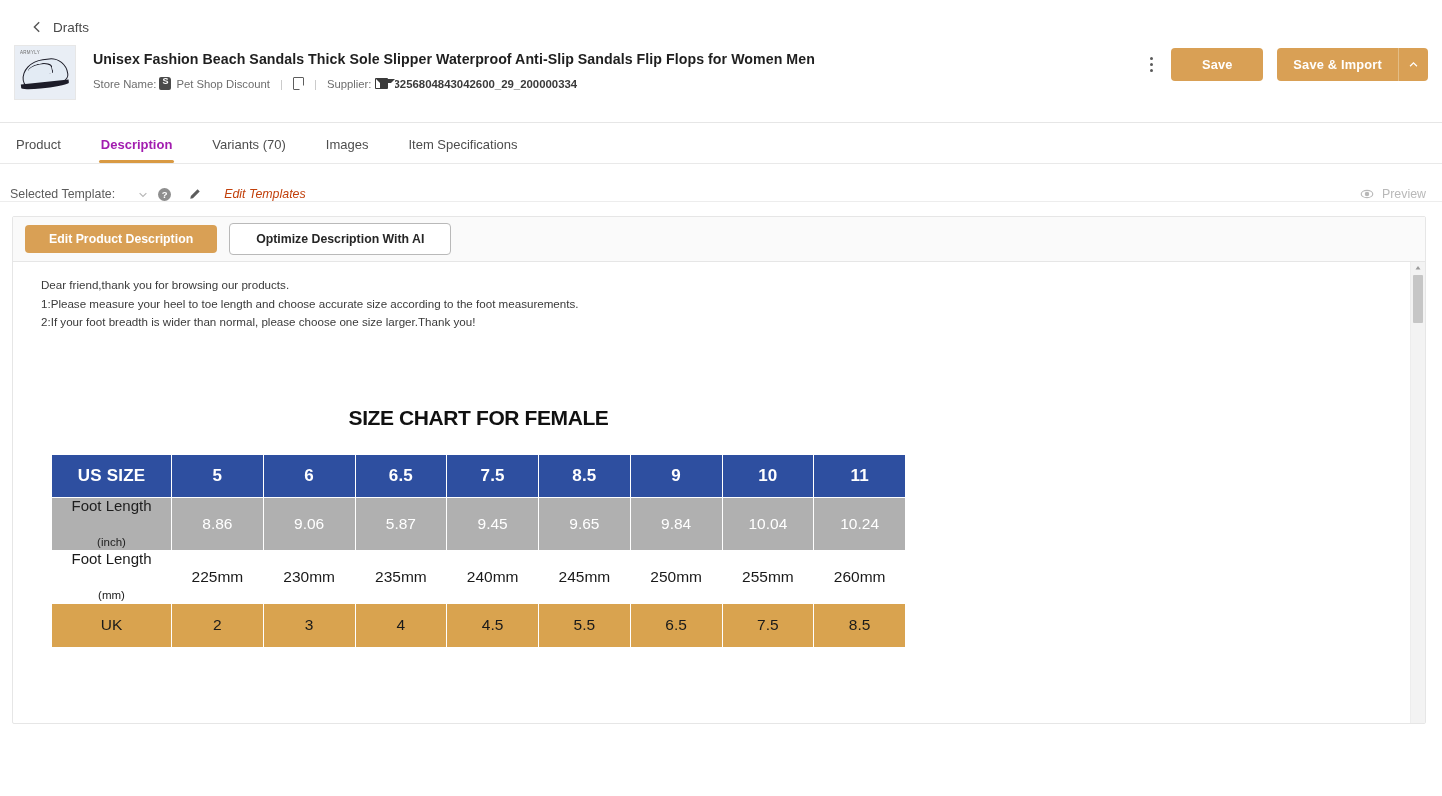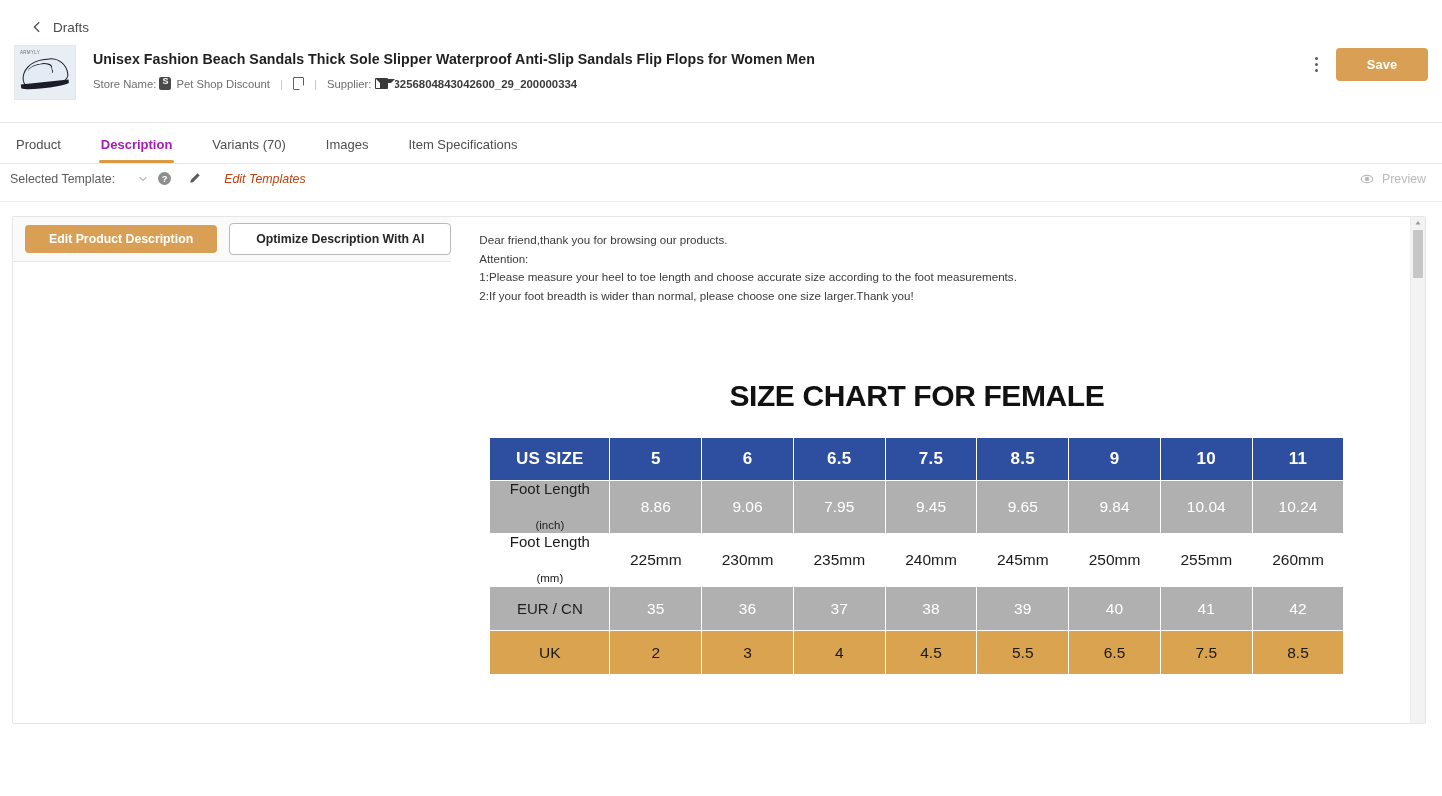--- a/index.html
+++ b/index.html
@@ -163,22 +163,22 @@
     position: relative; white-space: nowrap;
   }
   .tab.active { color: #a21caf; font-weight: bold; }
   .tab.active:after {
     content: ""; position: absolute; left: -2px; right: -2px; bottom: 0;
     height: 3px; background: #d99a43; border-radius: 2px;
   }
 
   
   .tpl-row {
-    display: flex; align-items: center;
-    height: 38px; padding: 0 16px 8px 10px;
+    display: flex; align-items: flex-end;
+    height: 38px; padding: 0 16px 0 10px;
     border-bottom: 1px solid #ededed;
     font-size: 12.4px; color: #5c5c5c;
   }
   .tpl-label { color: #5c5c5c; }
   .tpl-caret { margin-left: 22px; color: #b6b6b6; display: flex; }
   .tpl-caret svg { width: 12px; height: 12px; }
   .help-ico {
     width: 13px; height: 13px; border-radius: 50%;
     background: #8e8e8e; color: #fff; font-size: 9.5px;
     display: inline-flex; align-items: center; justify-content: center;
@@ -193,21 +193,21 @@
   }
   .preview-wrap svg { width: 14px; height: 14px; }
 
   
   .panel {
     margin: 14px 16px 0 12px;
     border: 1px solid #e6e6e6;
     border-radius: 2px;
     background: #fff;
     height: 508px;
-    display: flex; 
+    display: flex; flex-direction: column;
     position: relative;
   }
   .panel-toolbar {
     height: 45px; background: #fafafa;
     border-bottom: 1px solid #e6e6e6;
     display: flex; align-items: center; padding-left: 12px; gap: 12px;
   }
   .btn-edit-desc {
     background: #d9a055; color: #fff; border: none;
     font-size: 12.3px; font-weight: bold;
@@ -226,21 +226,21 @@
     padding: 14px 0 0 0;
   }
   .desc-text {
     padding-left: 28px;
     font-size: 11.6px; line-height: 18.5px; color: #3a3a3a;
   }
 
   
   .chart-wrap { margin-top: 74px; padding-left: 38px; }
   .chart-title {
-    font-size: 30px; font-weight: bold; color: #111;
+    font-size: 21px; font-weight: bold; color: #111;
     letter-spacing: -.4px; width: 855px; text-align: center;
     font-family: "Liberation Sans", sans-serif;
   }
   table.size-chart {
     margin-top: 24px;
     border-collapse: collapse;
     table-layout: fixed; width: 855px;
     font-family: "Liberation Sans", sans-serif;
   }
   table.size-chart td { border: 1px solid #ffffff; text-align: center; }
@@ -308,20 +308,28 @@
     </div>
   </div>
 
   <div class="hdr-actions">
     <div class="kebab">
       <i></i>
       <i></i>
       <i></i>
     </div>
     <button class="btn-orange btn-save">Save</button>
+    <div class="btn-import-wrap">
+      <button class="btn-import">Save &amp; Import</button>
+      <span class="btn-import-caret">
+        <svg viewBox="0 0 16 16" fill="none" stroke="currentColor" stroke-width="1.8">
+            <path d="M3 10.5L8 5.5l5 5"></path>
+          </svg>
+      </span>
+    </div>
   </div>
 </div>
 <div class="hdr-divider"></div>
 
 <div class="tabs">
   <div class="tab">Product</div>
   <div class="tab active">Description</div>
   <div class="tab">Variants (70)</div>
   <div class="tab">Images</div>
   <div class="tab">Item Specifications</div>
@@ -355,21 +363,20 @@
 <div class="panel">
 
   <div class="panel-toolbar">
     <button class="btn-edit-desc">Edit Product Description</button>
     <button class="btn-optimize">Optimize Description With AI</button>
   </div>
 
   <div class="panel-body">
     <div class="desc-text">
       <div>Dear friend,thank you for browsing our products.</div>
-      <div>Attention:</div>
       <div>1:Please measure your heel to toe length and choose accurate size according to the foot measurements.</div>
       <div>2:If your foot breadth is wider than normal, please choose one size larger.Thank you!</div>
     </div>
 
     <div class="chart-wrap">
       <div class="chart-title">SIZE CHART FOR FEMALE</div>
 
       <table class="size-chart">
         <tbody>
             <tr class="hdr-row">
@@ -383,52 +390,41 @@
           <td>10</td>
           <td>11</td>
         </tr>
         <tr class="gray-row">
           <td class="lbl-col">
             <span>Foot Length</span>
             <span class="sub-unit">(inch)</span>
           </td>
           <td>8.86</td>
           <td>9.06</td>
-          <td>7.95</td>
+          <td>5.87</td>
           <td>9.45</td>
           <td>9.65</td>
           <td>9.84</td>
           <td>10.04</td>
           <td>10.24</td>
         </tr>
         <tr class="white-row">
           <td class="lbl-col">
             <span>Foot Length</span>
             <span class="sub-unit">(mm)</span>
           </td>
           <td>225mm</td>
           <td>230mm</td>
           <td>235mm</td>
           <td>240mm</td>
           <td>245mm</td>
           <td>250mm</td>
           <td>255mm</td>
           <td>260mm</td>
         </tr>
-        <tr class="gray-row">
-          <td class="lbl-col">EUR / CN</td>
-          <td>35</td>
-          <td>36</td>
-          <td>37</td>
-          <td>38</td>
-          <td>39</td>
-          <td>40</td>
-          <td>41</td>
-          <td>42</td>
-        </tr>
         <tr class="tan-row">
           <td class="lbl-col">UK</td>
           <td>2</td>
           <td>3</td>
           <td>4</td>
           <td>4.5</td>
           <td>5.5</td>
           <td>6.5</td>
           <td>7.5</td>
           <td>8.5</td>

